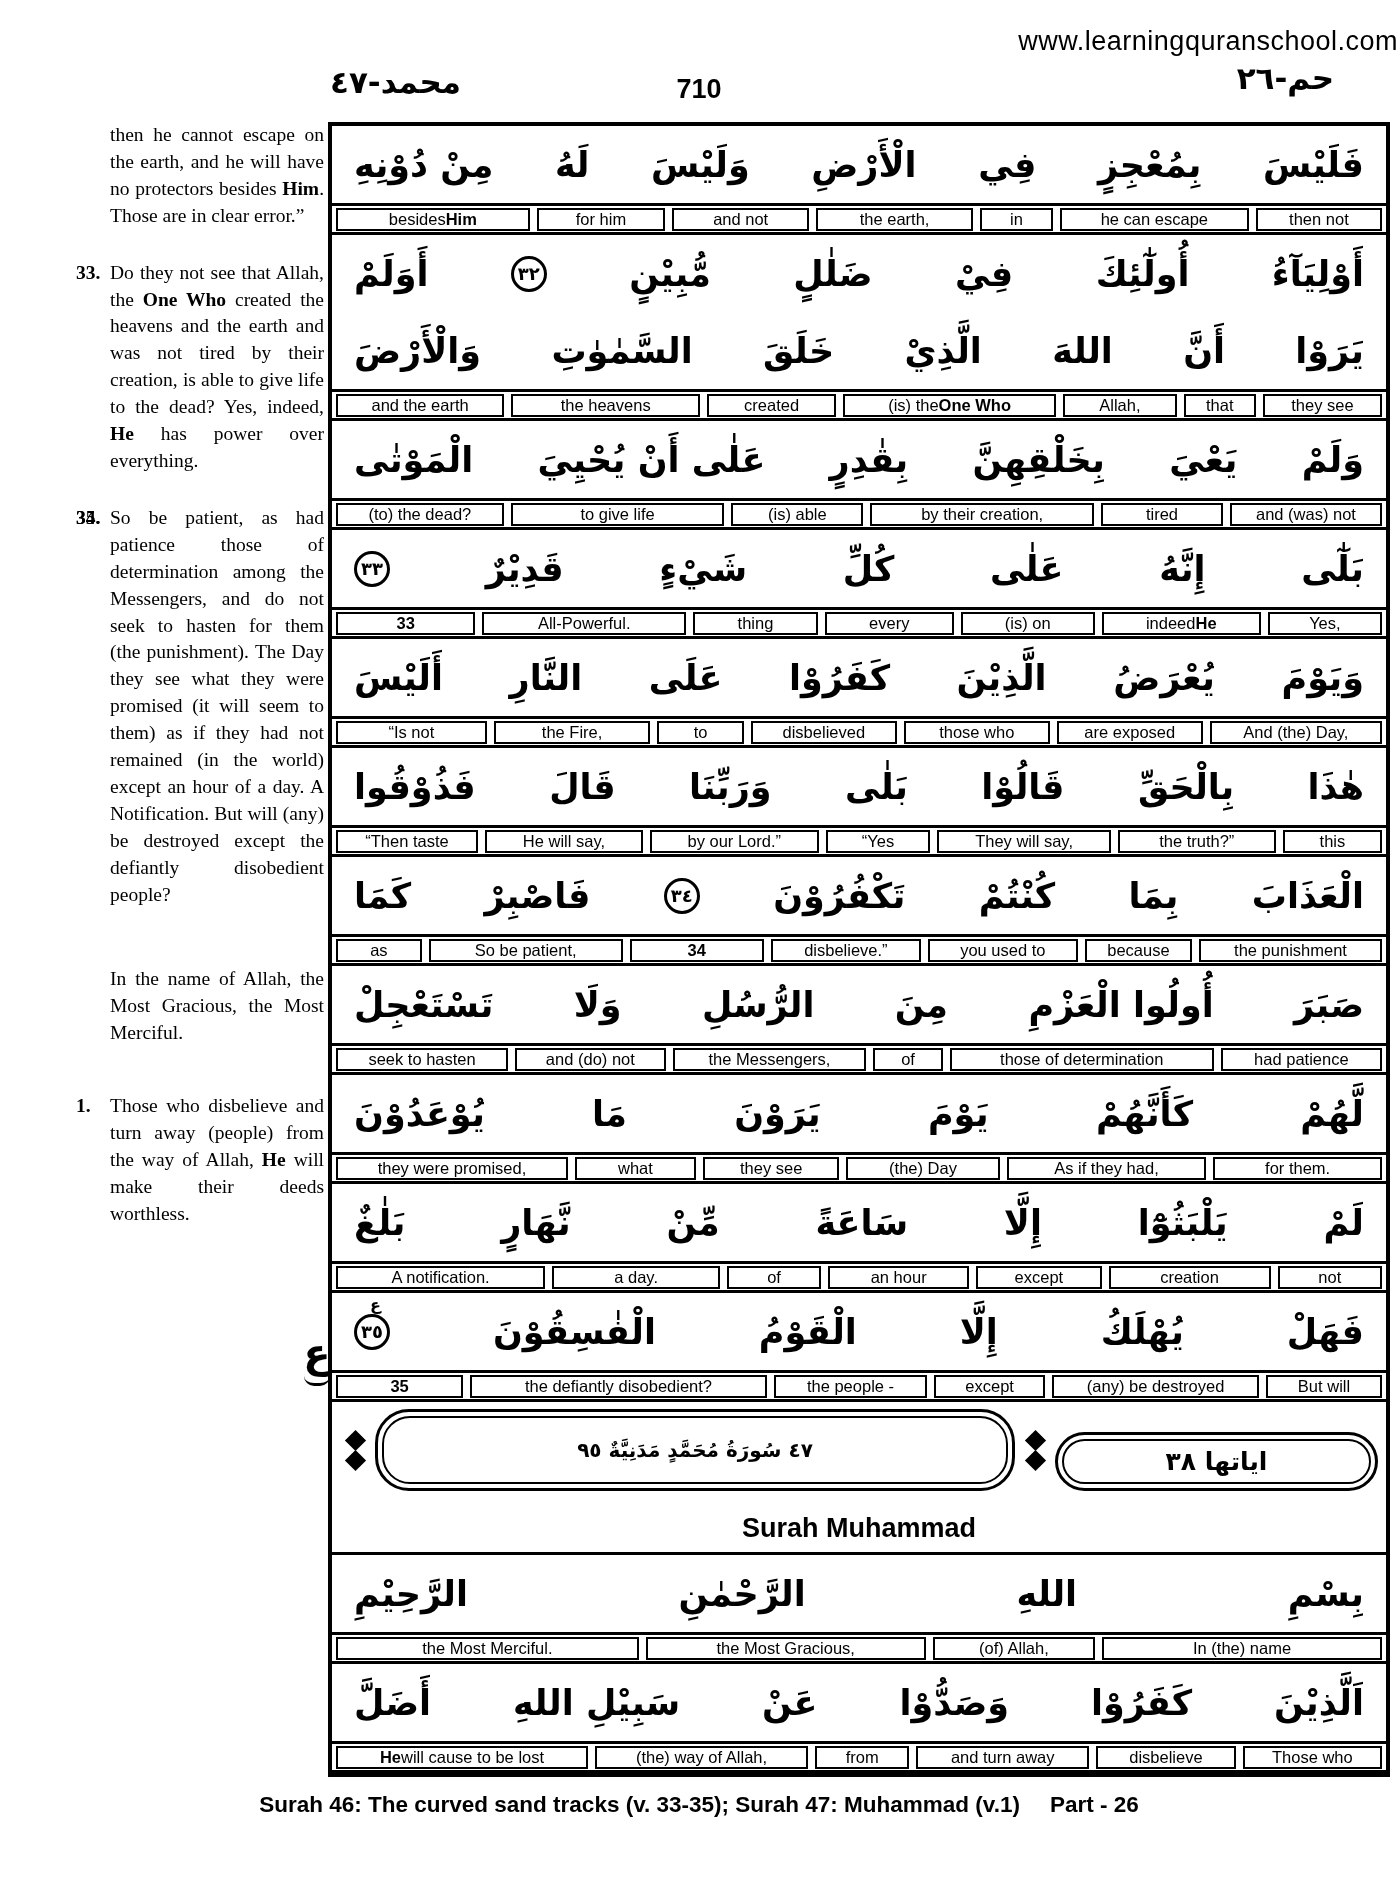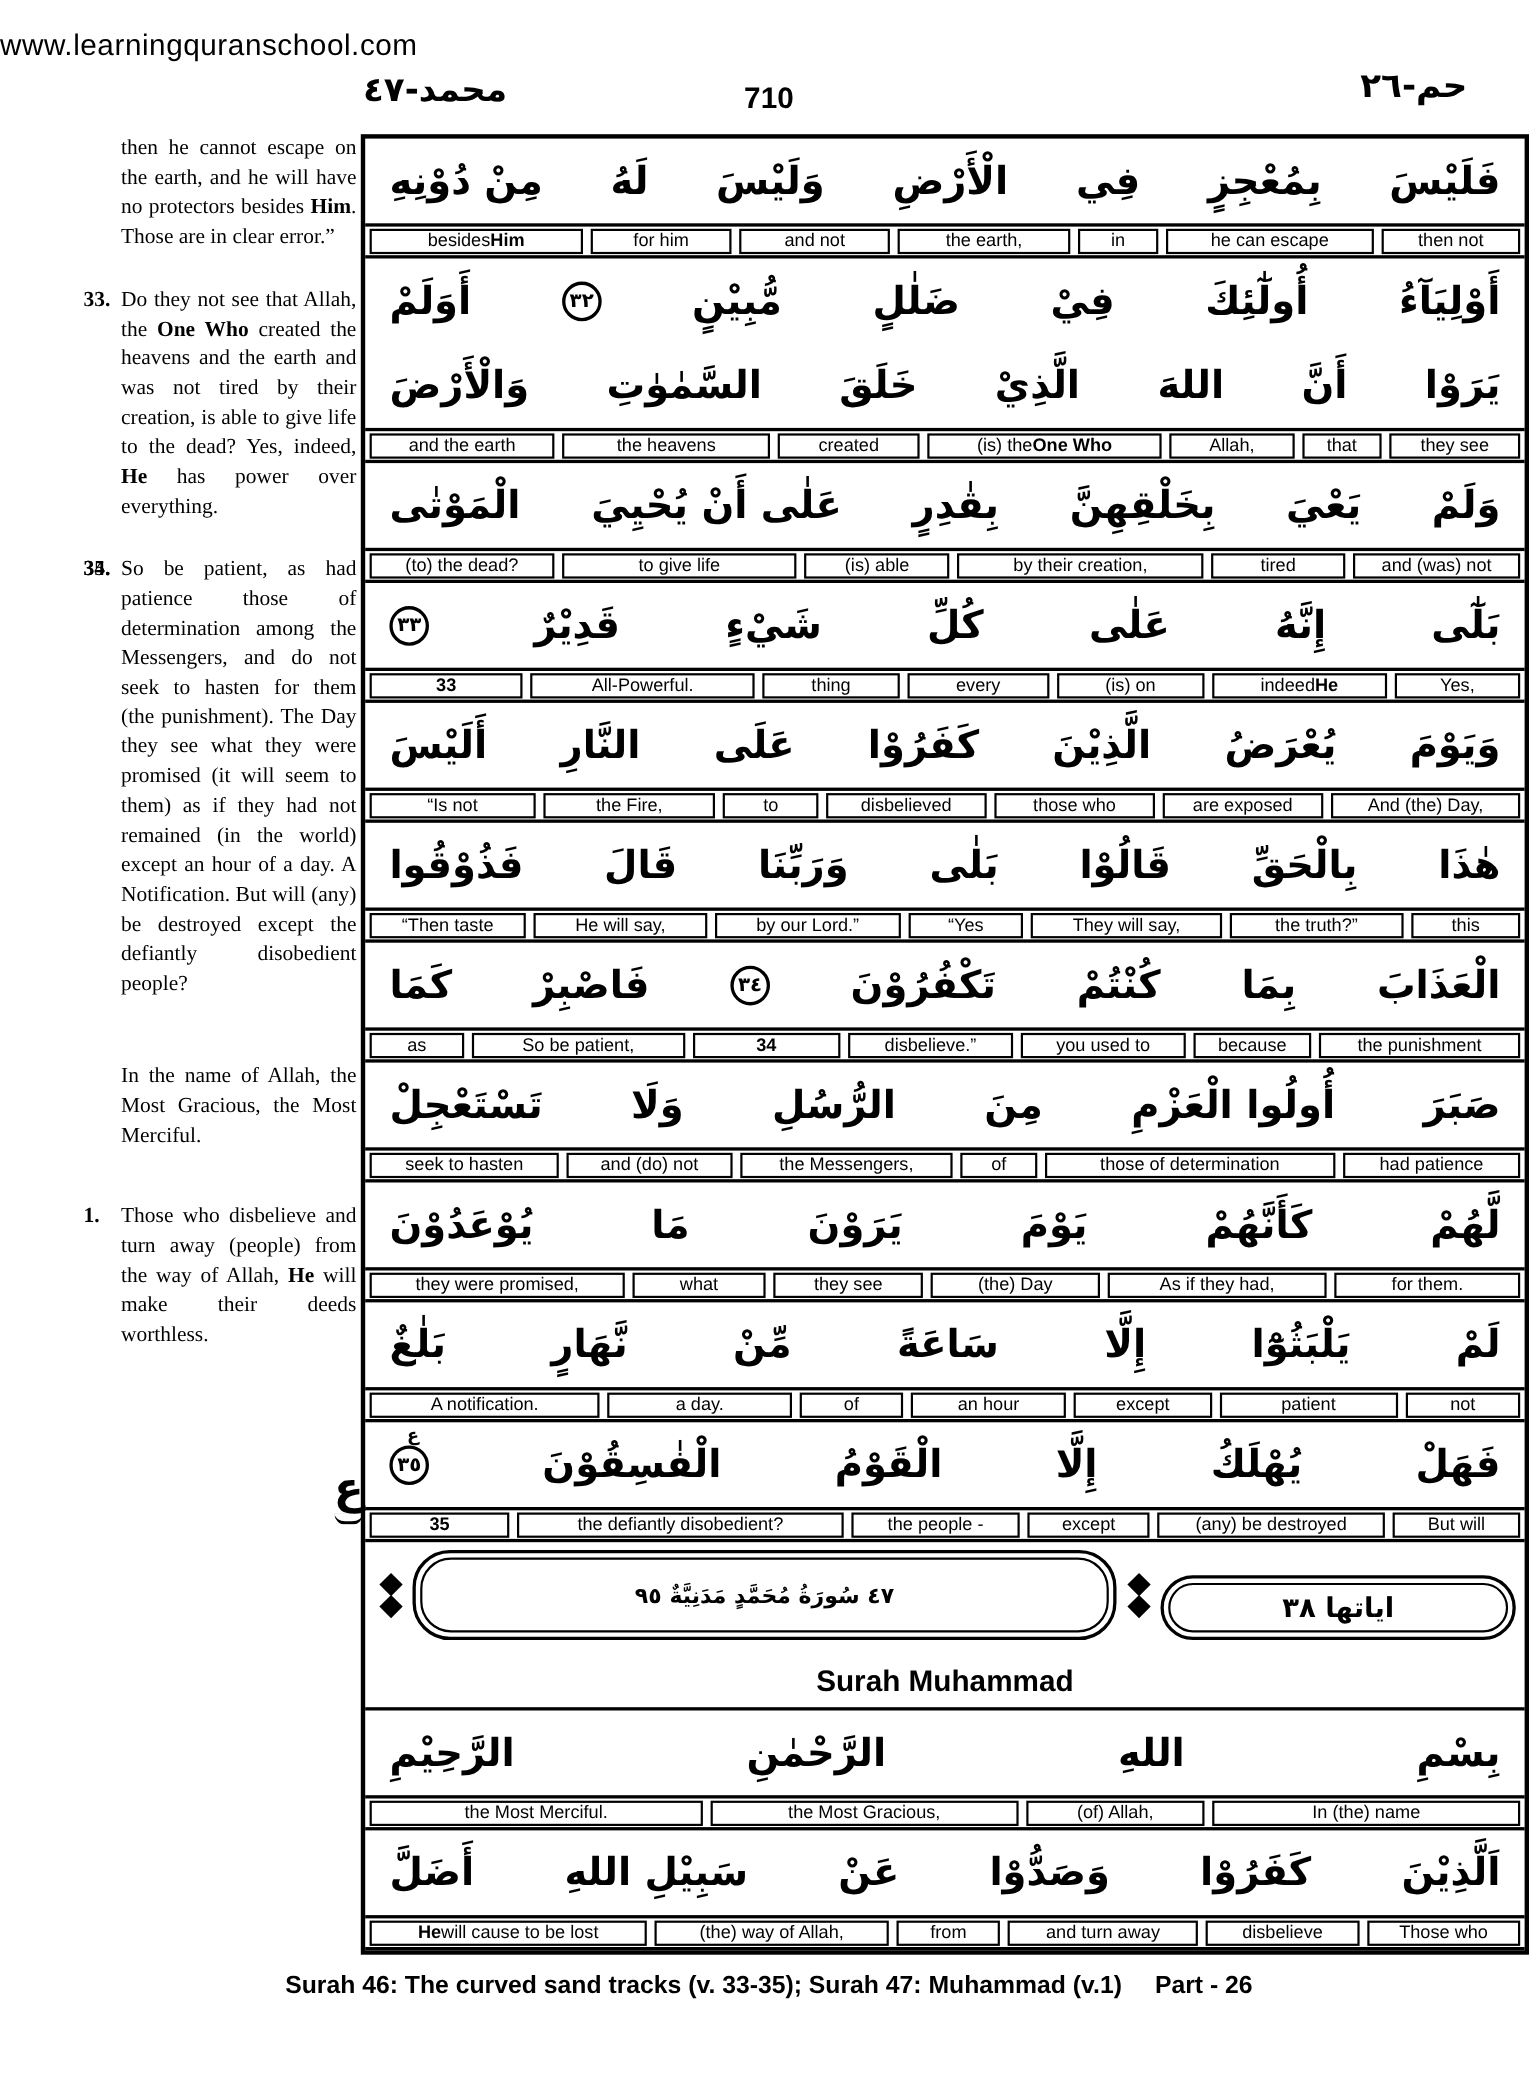--- a/index.html
+++ b/index.html
@@ -2,21 +2,21 @@
 <html><head>
 <meta charset="utf-8">
 <style>
   * { box-sizing: border-box; margin: 0; padding: 0; }
   html,body { background:#fff; }
   body {
     width:1398px; height:1886px; position:relative;
     font-family:"Liberation Sans", sans-serif; color:#000;
     overflow:hidden;
   }
-  .url { position:absolute; top:26px; left:0; width:100%; text-align:left;
+  .url { position:absolute; top:26px; left:0; width:100%; text-align:right;
          font-size:27px; letter-spacing:.5px; }
   .hdr-left  { position:absolute; top:64px; left:330px;
                font-family:"DejaVu Sans",sans-serif; font-weight:bold; font-size:31px; direction:rtl; }
   .hdr-page  { position:absolute; top:74px; left:0; width:100%; text-align:center;
                font-weight:bold; font-size:27px; }
   .hdr-right { position:absolute; top:60px; right:64px;
                font-family:"DejaVu Sans",sans-serif; font-weight:bold; font-size:31px; direction:rtl; }
 
   
   .left-col { position:absolute; left:76px; top:122px; width:248px;
@@ -406,21 +406,21 @@
         <div class="tr-cell" style="--f: 0.89;">
           <span>of</span>
         </div>
         <div class="tr-cell" style="--f: 1.39;">
           <span>an hour</span>
         </div>
         <div class="tr-cell" style="--f: 1.22;">
           <span>except</span>
         </div>
         <div class="tr-cell" style="--f: 1.61;">
-          <span>patient</span>
+          <span>creation</span>
         </div>
         <div class="tr-cell" style="--f: 1;">
           <span>not</span>
         </div>
       </div>
       <div class="ar-row">
         <span class="word">فَهَلْ</span>
         <span class="word">يُهْلَكُ</span>
         <span class="word">إِلَّا</span>
         <span class="word">الْقَوْمُ</span>

